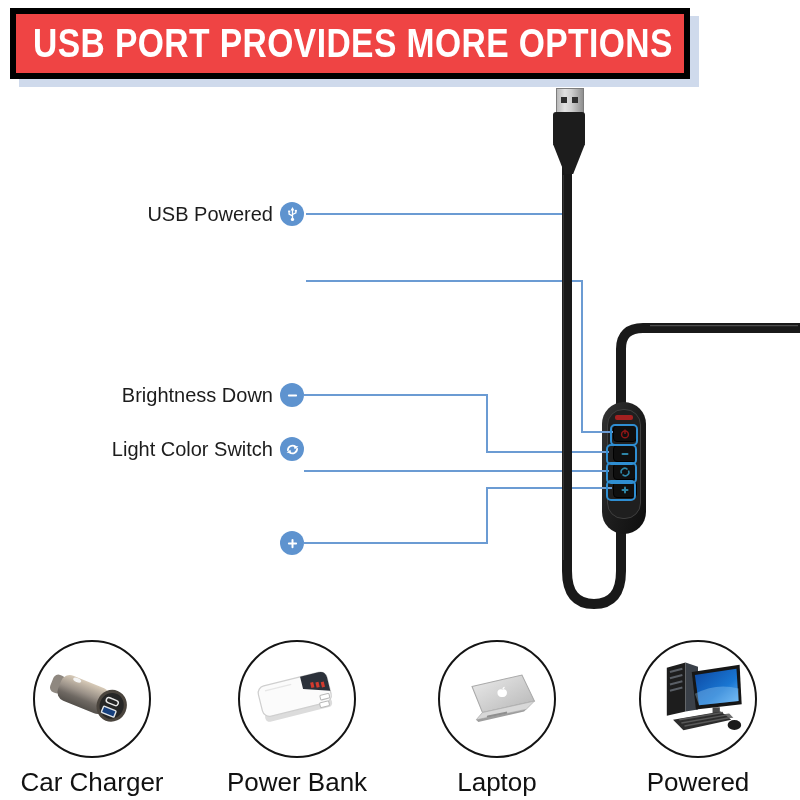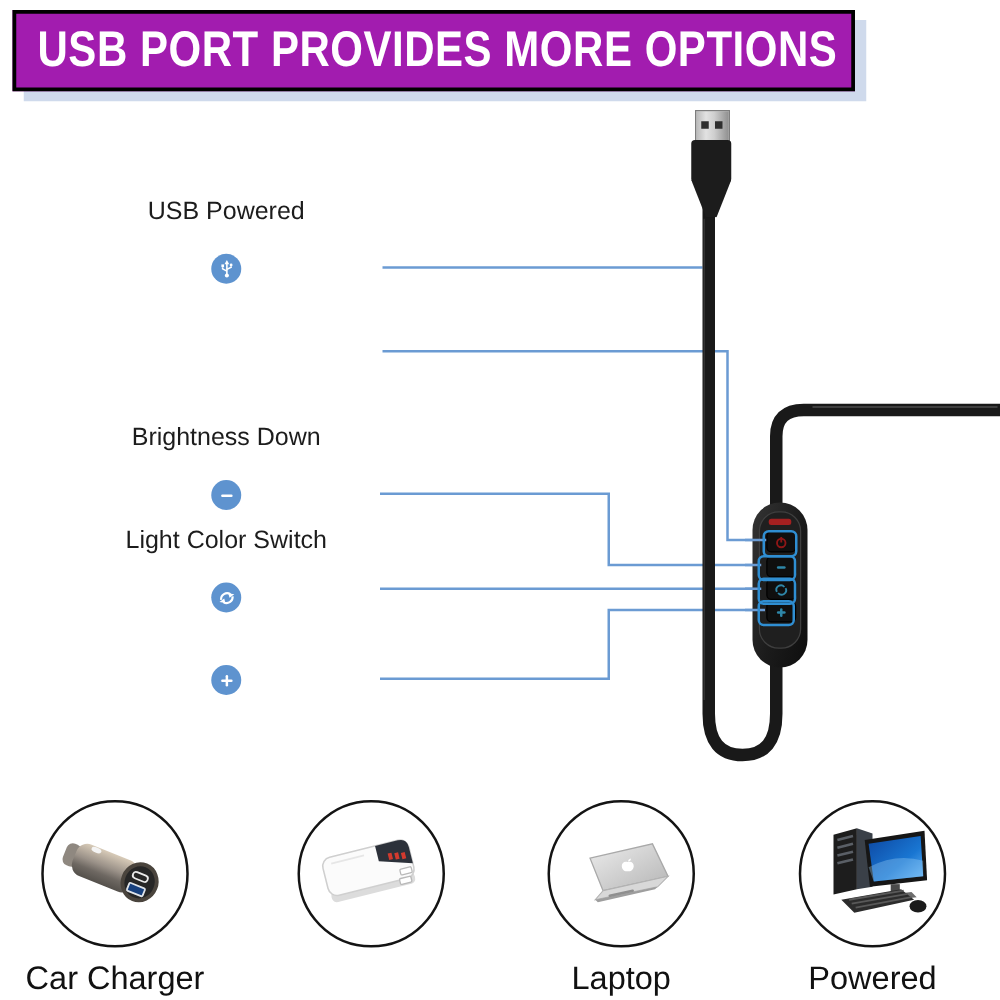--- a/index.html
+++ b/index.html
@@ -1,21 +1,21 @@
 <!DOCTYPE html>
 <html><head>
 <meta charset="utf-8">
 <style>
   html,body{margin:0;padding:0;background:#fff;}
   #stage{position:relative;width:800px;height:800px;background:#fff;overflow:hidden;
          font-family:"Liberation Sans",sans-serif;}
   .abs{position:absolute;}
   
-  #banner{left:10px;top:8px;width:668px;height:59px;background:#a21caf;
-          border:3px solid #000000;box-shadow:9px 8px 0 #cfdaec;
+  #banner{left:10px;top:8px;width:668px;height:59px;background:#ef4444;
+          border:6px solid #000000;box-shadow:9px 8px 0 #cfdaec;
           display:flex;align-items:center;}
   #banner .title{color:#fff;font-weight:700;font-size:40px;white-space:nowrap;
                  transform:scaleX(0.84);transform-origin:left center;margin-left:17px;
                  letter-spacing:0.5px;}
   
   svg.overlay{position:absolute;left:0;top:0;pointer-events:none;}
   
   #usb-metal{left:556px;top:88px;width:26px;height:25px;
              background:linear-gradient(90deg,#b9b9b9,#e2e2e2 30%,#cfcfcf 55%,#8f8f8f);
              border:1px solid #7d7d7d;border-bottom:none;}
@@ -29,21 +29,21 @@
   #remote .panel{position:absolute;left:5px;top:7px;right:5px;bottom:15px;
                  border:1.5px solid #3f3f3f;border-radius:16px;background:#1f1f1f;}
   #remote .logo{position:absolute;left:50%;top:13px;transform:translateX(-50%);
                 width:18px;height:5px;background:#a32020;border-radius:2px;filter:blur(0.6px);}
   .rbtn{position:absolute;left:11px;width:22px;height:15px;border-radius:4px;
         background:#0f0f0f;border:1px solid #000;display:flex;align-items:center;justify-content:center;}
   .outline{position:absolute;border:2px solid #2f8ed2;border-radius:5px;background:transparent;}
   .stub{position:absolute;height:2px;background:#6b9bd3;}
   
   .feature{position:absolute;left:58px;width:246px;height:26px;display:flex;
-           align-items:center;justify-content:flex-end;gap:22px;flex-direction:column;}
+           align-items:center;justify-content:flex-end;gap:7px;}
   .feature .lbl{font-size:20px;color:#1c1c1c;white-space:nowrap;}
   .ficon{width:24px;height:24px;border-radius:50%;background:#5e93cf;flex:0 0 auto;
          display:flex;align-items:center;justify-content:center;}
   
   .source{position:absolute;top:640px;width:150px;text-align:center;}
   .scircle{width:114px;height:114px;border:2px solid #141414;border-radius:50%;
            margin:0 auto;background:#fff;display:flex;align-items:center;justify-content:center;
            overflow:hidden;}
   .slabel{margin-top:9px;font-size:26px;color:#111;}
 </style>
@@ -132,21 +132,21 @@
     </span>
   </div>
   <div class="feature" style="top:382px">
     <span class="lbl">Brightness Down</span>
     <span class="ficon">
       <svg width="17" height="17" viewBox="0 0 24 24">
         <rect x="5.5" y="10.7" width="13" height="2.8" rx="1.4" fill="#fff"></rect>
       </svg>
     </span>
   </div>
-  <div class="feature" style="top:464px">
+  <div class="feature" style="top:436px">
     <span class="lbl">Light Color Switch</span>
     <span class="ficon">
       <svg width="17" height="17" viewBox="0 0 24 24">
         <path d="M5.5 14 A6.8 6.8 0 0 1 16 7.6" fill="none" stroke="#fff" stroke-width="2.4"></path>
         <polygon points="13.6,6.4 20.4,7.6 15.0,11.6" fill="#fff"></polygon>
         <path d="M18.5 10 A6.8 6.8 0 0 1 8 16.4" fill="none" stroke="#fff" stroke-width="2.4"></path>
         <polygon points="10.4,17.6 3.6,16.4 9.0,12.4" fill="#fff"></polygon>
       </svg>
     </span>
   </div>
@@ -192,20 +192,21 @@
           <path d="M58,30 L76,30 Q83,30 83,37 L83,50 L58,42 Z" fill="#2c313a"></path>
           <rect x="66" y="38" width="3" height="5" fill="#d23a2e"></rect>
           <rect x="71" y="39" width="3" height="5" fill="#d23a2e"></rect>
           <rect x="76" y="40" width="3" height="5" fill="#d23a2e"></rect>
           <rect x="72" y="52" width="9" height="4.6" rx="1" fill="#fff" stroke="#b9b9b9" stroke-width="1"></rect>
           <rect x="70" y="59" width="9" height="4.6" rx="1" fill="#fff" stroke="#b9b9b9" stroke-width="1"></rect>
           <line x1="22" y1="35" x2="48" y2="35" stroke="#e6e6e6" stroke-width="1.4"></line>
         </g>
       </svg>
     </div>
+    <div class="slabel">Power Bank</div>
   </div>
 
   <div class="source" style="left:422px">
     <div class="scircle">
       <svg width="104" height="104" viewBox="0 0 100 100">
         <defs>
           <linearGradient id="lid" x1="0" y1="0" x2="1" y2="1">
             <stop offset="0" stop-color="#ececec"></stop>
               <stop offset="1" stop-color="#b5b5b5"></stop>
           </linearGradient>

